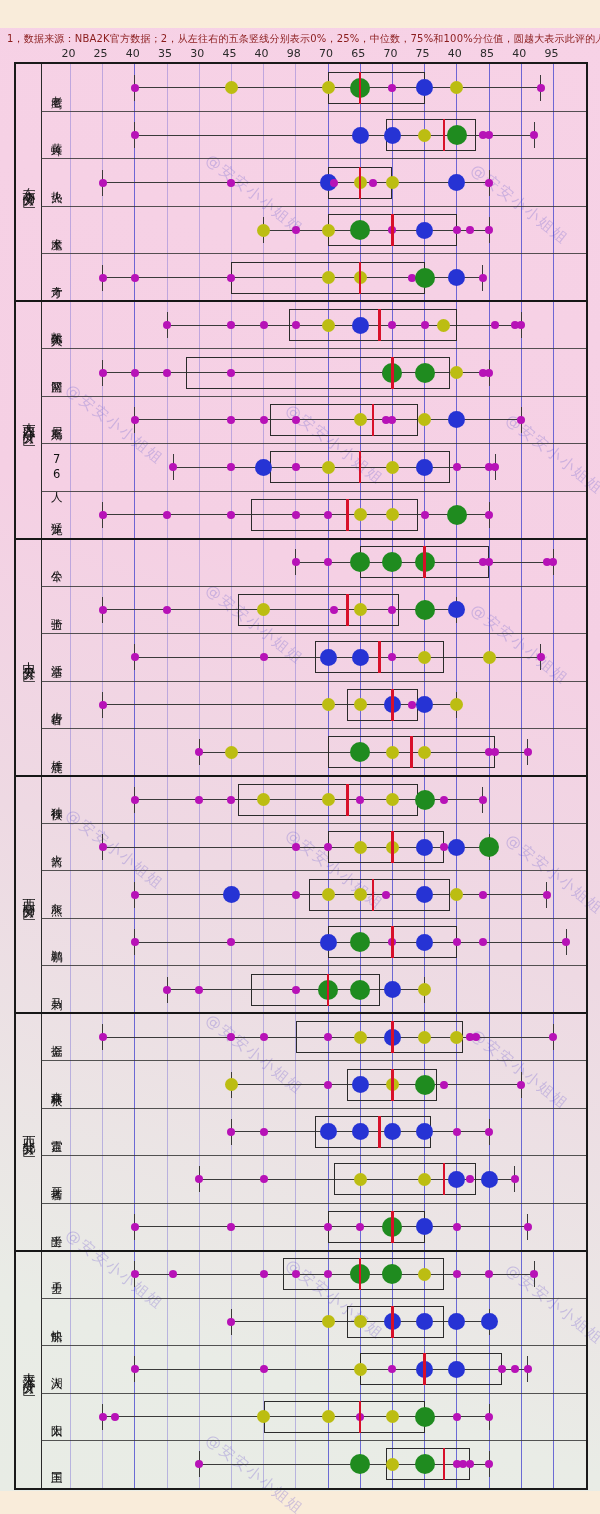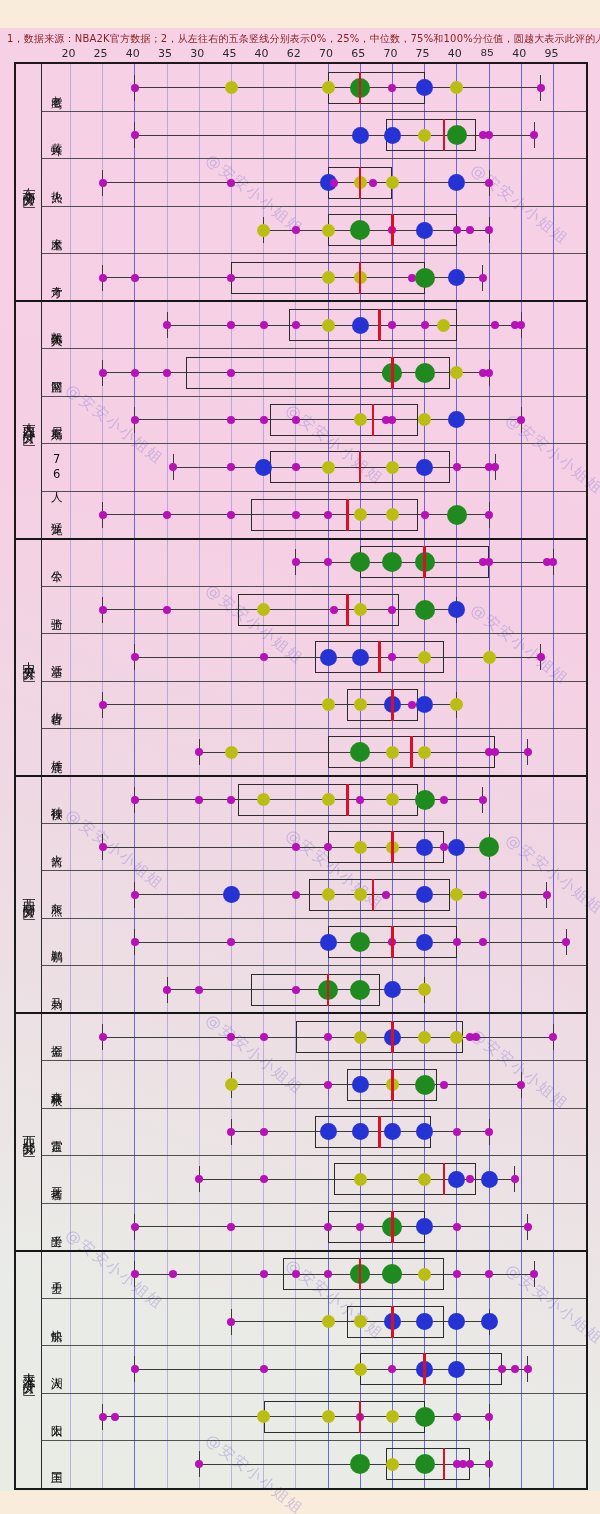--- a/index.html
+++ b/index.html
@@ -62,27 +62,27 @@
   <div id="grad"></div>
   <div id="note-line">1，数据来源：NBA2K官方数据；2，从左往右的五条竖线分别表示0%，25%，中位数，75%和100%分位值，圆越大表示此评的人数越多。</div>
   <div id="axis">
       <div class="tick-label" style="left: 68.4px;">20</div>
       <div class="tick-label" style="left: 100.6px;">25</div>
       <div class="tick-label" style="left: 132.8px;">40</div>
       <div class="tick-label" style="left: 165px;">35</div>
       <div class="tick-label" style="left: 197.2px;">30</div>
       <div class="tick-label" style="left: 229.4px;">45</div>
       <div class="tick-label" style="left: 261.6px;">40</div>
-      <div class="tick-label" style="left: 293.8px;">62</div>
+      <div class="tick-label" style="left: 293.8px;">98</div>
       <div class="tick-label" style="left: 326px;">70</div>
       <div class="tick-label" style="left: 358.2px;">65</div>
       <div class="tick-label" style="left: 390.4px;">70</div>
       <div class="tick-label" style="left: 422.6px;">75</div>
       <div class="tick-label" style="left: 454.8px;">40</div>
-      <div class="tick-label" style="left: 487px; font-family: Liberation Mono, monospace;">85</div>
+      <div class="tick-label" style="left: 487px;">85</div>
       <div class="tick-label" style="left: 519.2px;">40</div>
       <div class="tick-label" style="left: 551.4px;">95</div>
     </div>
   <div id="watermarks">
       <div class="watermark" style="left: 195px; top: 185px;">@安安小小姐姐</div>
       <div class="watermark" style="left: 460px; top: 195px;">@安安小小姐姐</div>
       <div class="watermark" style="left: 55px; top: 415px;">@安安小小姐姐</div>
       <div class="watermark" style="left: 275px; top: 435px;">@安安小小姐姐</div>
       <div class="watermark" style="left: 495px; top: 445px;">@安安小小姐姐</div>
       <div class="watermark" style="left: 195px; top: 615px;">@安安小小姐姐</div>

